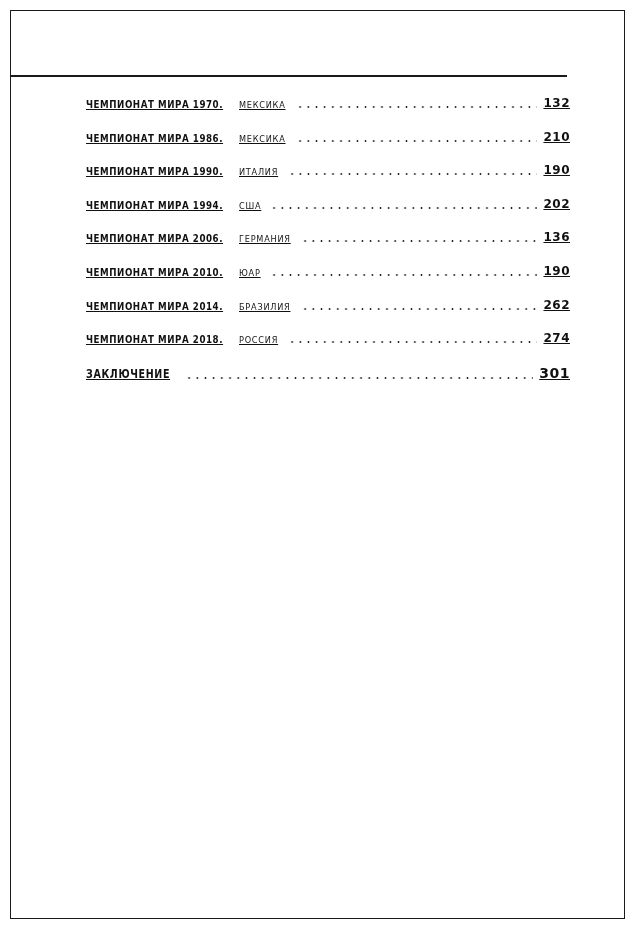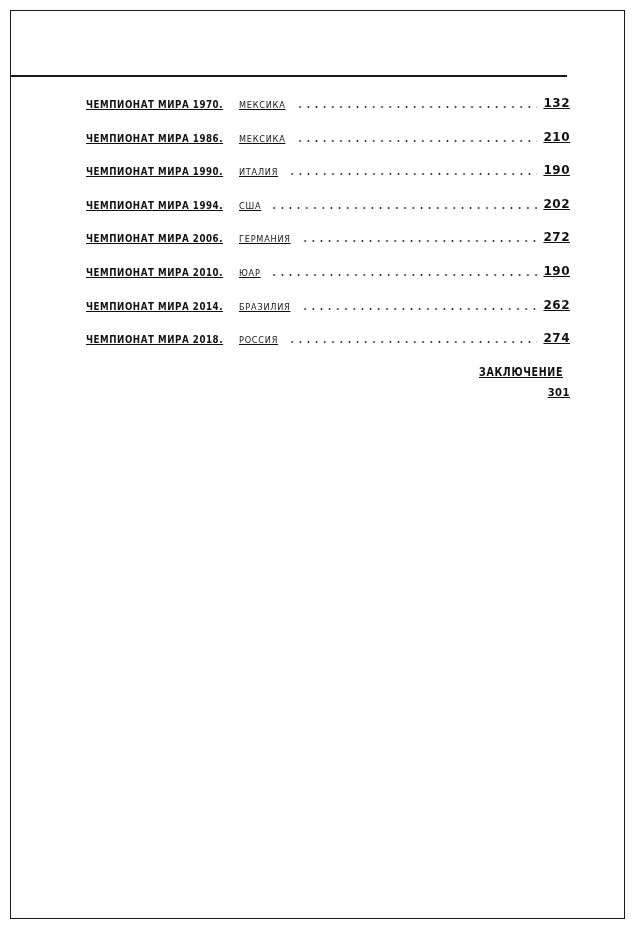--- a/index.html
+++ b/index.html
@@ -50,21 +50,20 @@
   .toc-row {
     display: flex;
     align-items: flex-end;
     width: 100%;
     margin-bottom: 19.6px;
     white-space: nowrap;
     text-decoration: underline;
   }
   .toc-row.final {
     margin-top: 20px;
-    flex-direction: column;
   }
   .row-title {
     font-family: "DejaVu Sans", sans-serif;
     font-weight: bold;
     font-size: 10.5px;
     letter-spacing: 0.6px;
     color: #111111;
     text-transform: uppercase;
     flex: 0 0 auto;
     font-stretch: condensed;
@@ -109,21 +108,21 @@
     color: #111111;
     flex: 0 0 auto;
     text-align: right;
     min-width: 24px;
   }
   .toc-row.final .row-title {
     font-size: 11.5px;
     letter-spacing: 0.7px;
   }
   .toc-row.final .row-page {
-    font-size: 10px;
+    font-size: 14px;
   }
 </style>
 </head>
 <body>
 
 <div class="page">
   <div class="page-frame"></div>
   <div class="top-rule"></div>
 
   <div class="toc">
@@ -158,21 +157,21 @@
       <span class="row-leader"></span>
       <span class="row-page">202</span>
     </div>
 
 
 
     <div class="toc-row">
       <span class="row-title">ЧЕМПИОНАТ МИРА 2006.</span>
       <span class="row-sub">ГЕРМАНИЯ</span>
       <span class="row-leader"></span>
-      <span class="row-page">272</span>
+      <span class="row-page">136</span>
     </div>
 
     <div class="toc-row">
       <span class="row-title">ЧЕМПИОНАТ МИРА 2010.</span>
       <span class="row-sub">ЮАР</span>
       <span class="row-leader"></span>
       <span class="row-page">190</span>
     </div>
 
     <div class="toc-row">

